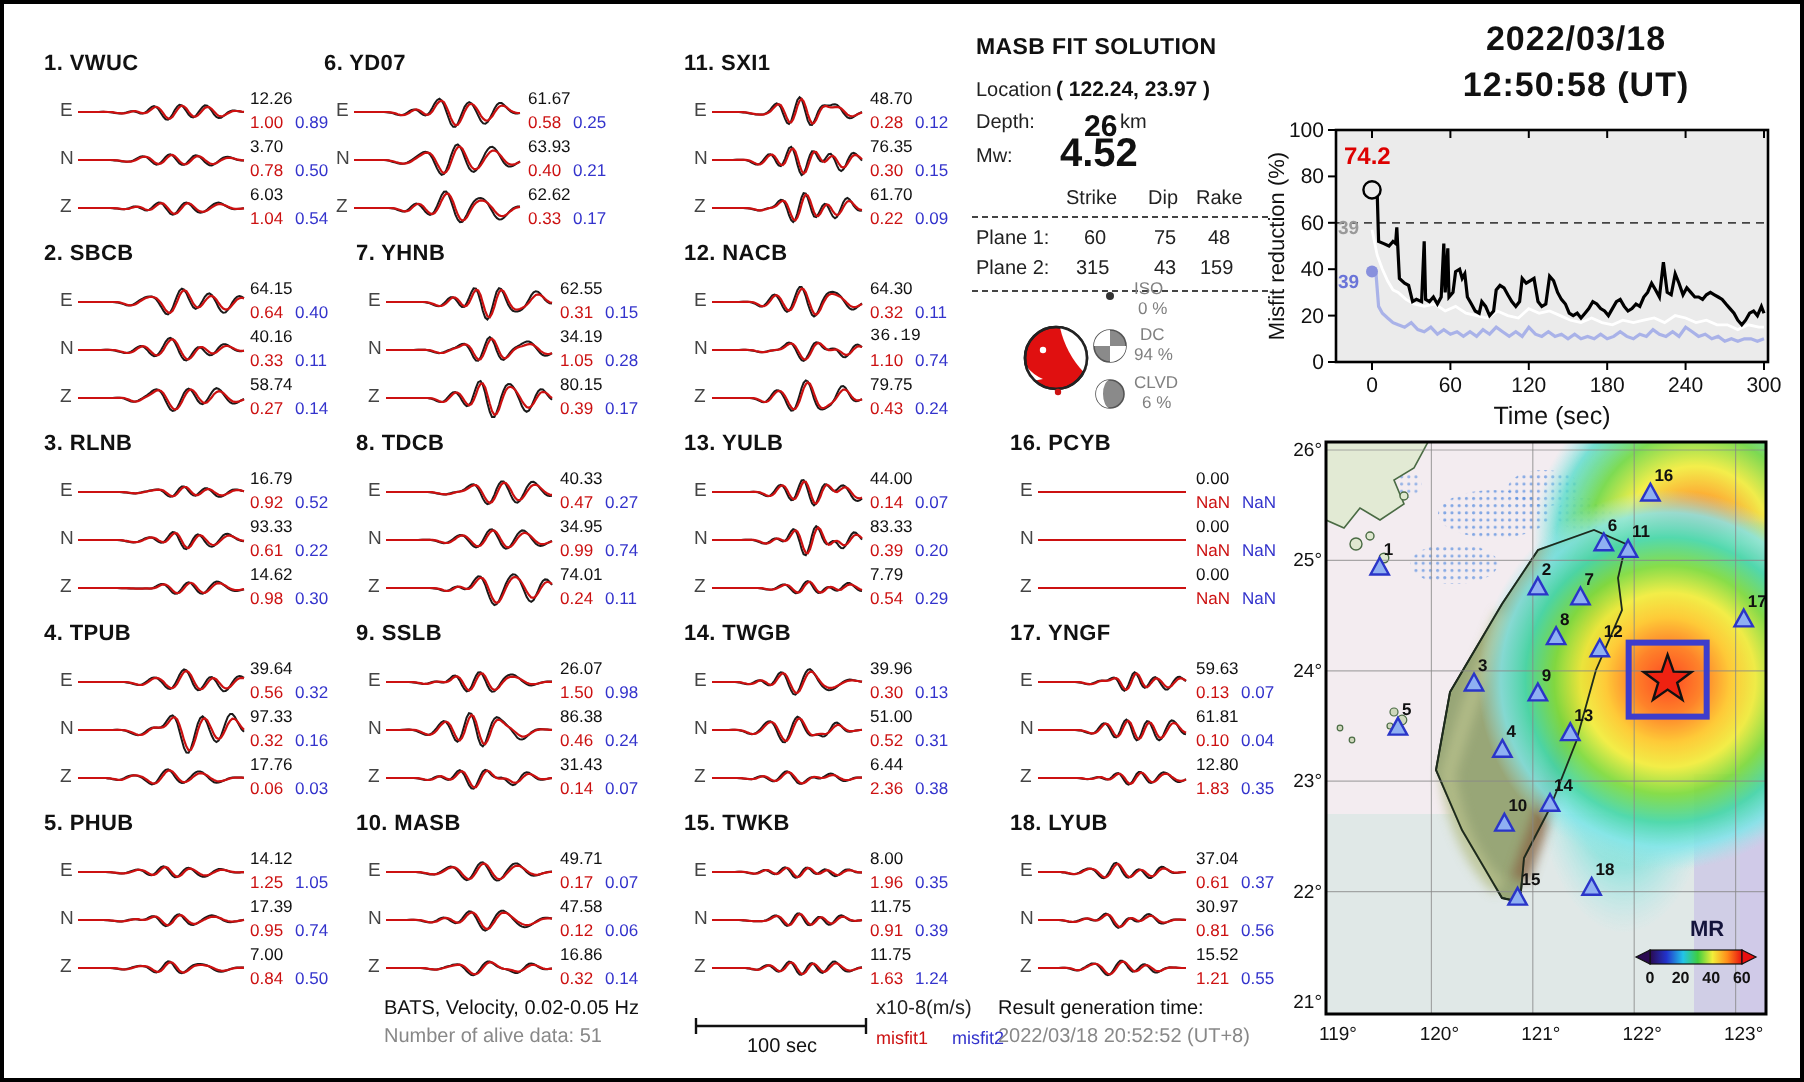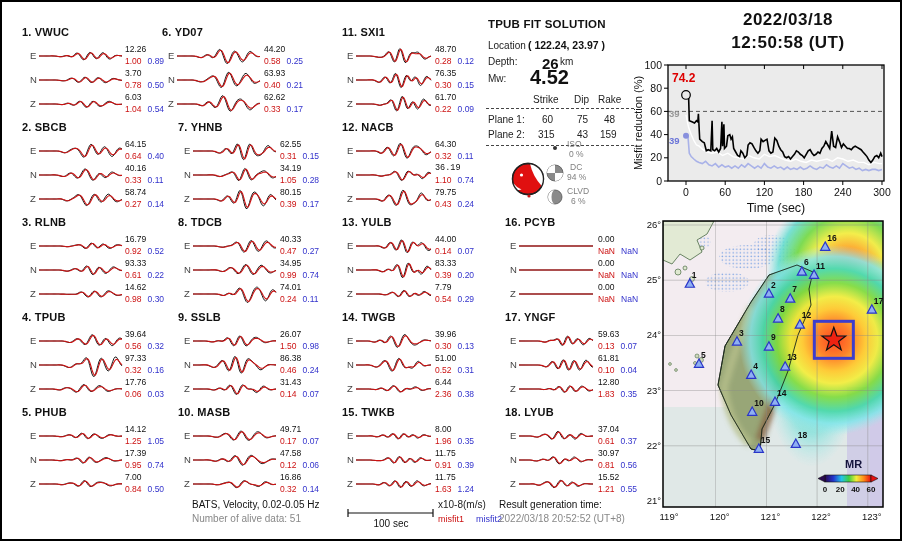--- a/index.html
+++ b/index.html
@@ -149,21 +149,21 @@
         <div class="amp" style="left: 103px; top: 67px;">7.00</div>
         <div class="mpair" style="left: 103px; top: 79px;"><span class="m1">0.84</span><span class="m2">0.50</span></div>
       </div>
       <div style="position: absolute; left: 160px; top: 24px; width: 165px; height: 95px;">
         <div class="st-header" style="left: 0px; top: 0px;">6. YD07</div>
         <div class="ch-letter" style="left: 6px; top: 23.5px;">E</div>
         <svg width="83" height="26" style="position: absolute; left: 15px; top: 17px; overflow: visible;">
           <path d="M0,13L1.2,13.0L2.3,13.0L3.5,13.0L4.6,13.0L5.8,13.0L6.9,13.0L8.1,13.0L9.2,13.0L10.4,13.0L11.5,13.0L12.7,13.0L13.8,13.0L15.0,13.0L16.1,13.1L17.3,13.2L18.4,13.4L19.6,13.7L20.8,14.1L21.9,14.4L23.1,14.6L24.2,14.5L25.4,14.1L26.5,13.4L27.7,12.6L28.8,12.0L30.0,11.7L31.1,11.9L32.3,12.6L33.4,13.6L34.6,14.4L35.7,14.7L36.9,14.2L38.0,12.9L39.2,10.9L40.3,8.8L41.5,7.1L42.7,6.4L43.8,7.2L45.0,9.4L46.1,12.6L47.3,16.0L48.4,18.9L49.6,20.4L50.7,20.4L51.9,18.8L53.0,16.1L54.2,13.1L55.3,10.4L56.5,8.7L57.6,8.1L58.8,8.7L59.9,10.4L61.1,12.7L62.3,15.2L63.4,17.4L64.6,18.7L65.7,18.9L66.9,17.9L68.0,16.0L69.2,13.6L70.3,11.2L71.5,9.4L72.6,8.5L73.8,8.5L74.9,9.4L76.1,10.6L77.2,11.8L78.4,12.8L79.5,13.4L80.7,13.7L81.8,13.7L83.0,13.5" fill="none" stroke="#1a1a1a" stroke-width="1"></path>
           <path d="M0,13L1.2,13.0L2.3,13.0L3.5,13.0L4.6,13.0L5.8,13.0L6.9,13.0L8.1,13.0L9.2,13.0L10.4,13.0L11.5,13.0L12.7,13.0L13.8,13.0L15.0,13.0L16.1,13.0L17.3,13.1L18.4,13.2L19.6,13.4L20.8,13.7L21.9,14.1L23.1,14.4L24.2,14.6L25.4,14.5L26.5,14.0L27.7,13.4L28.8,12.6L30.0,12.0L31.1,11.7L32.3,12.0L33.4,12.6L34.6,13.5L35.7,14.2L36.9,14.4L38.0,13.9L39.2,12.7L40.3,10.9L41.5,9.0L42.7,7.7L43.8,7.3L45.0,8.1L46.1,10.2L47.3,13.0L48.4,16.0L49.6,18.4L50.7,19.6L51.9,19.4L53.0,17.8L54.2,15.4L55.3,12.8L56.5,10.6L57.6,9.2L58.8,8.9L59.9,9.5L61.1,11.0L62.3,12.8L63.4,14.8L64.6,16.3L65.7,17.2L66.9,17.3L68.0,16.4L69.2,15.0L70.3,13.2L71.5,11.5L72.6,10.3L73.8,9.8L74.9,9.9L76.1,10.5L77.2,11.4L78.4,12.3L79.5,12.9L80.7,13.3L81.8,13.5L83.0,13.5" fill="none" stroke="#cc1111" stroke-width="1.1"></path>
         </svg>
-        <div class="amp" style="left: 102px; top: 19px;">44.20</div>
+        <div class="amp" style="left: 102px; top: 19px;">61.67</div>
         <div class="mpair" style="left: 102px; top: 31px;"><span class="m1">0.58</span><span class="m2">0.25</span></div>
         <div class="ch-letter" style="left: 6px; top: 47.5px;">N</div>
         <svg width="83" height="26" style="position: absolute; left: 15px; top: 41px; overflow: visible;">
           <path d="M0,13L1.2,13.0L2.3,13.0L3.5,13.0L4.6,13.0L5.8,13.0L6.9,13.0L8.1,13.0L9.2,13.0L10.4,13.0L11.5,13.0L12.7,13.0L13.8,13.0L15.0,13.0L16.1,13.1L17.3,13.3L18.4,13.6L19.6,14.0L20.8,14.3L21.9,14.7L23.1,14.9L24.2,14.9L25.4,14.7L26.5,14.3L27.7,13.7L28.8,13.0L30.0,12.2L31.1,11.4L32.3,10.5L33.4,9.8L34.6,9.1L35.7,8.9L36.9,9.2L38.0,10.2L39.2,12.1L40.3,14.5L41.5,17.2L42.7,19.3L43.8,20.4L45.0,20.0L46.1,18.1L47.3,14.9L48.4,11.2L49.6,7.9L50.7,5.8L51.9,5.2L53.0,6.3L54.2,8.7L55.3,11.7L56.5,14.8L57.6,17.2L58.8,18.6L59.9,18.9L61.1,18.1L62.3,16.4L63.4,14.2L64.6,11.8L65.7,9.5L66.9,7.7L68.0,6.6L69.2,6.4L70.3,7.1L71.5,8.5L72.6,10.4L73.8,12.5L74.9,14.3L76.1,15.6L77.2,16.3L78.4,16.3L79.5,15.9L80.7,15.2L81.8,14.4L83.0,13.7" fill="none" stroke="#1a1a1a" stroke-width="1"></path>
           <path d="M0,13L1.2,13.0L2.3,13.0L3.5,13.0L4.6,13.0L5.8,13.0L6.9,13.0L8.1,13.0L9.2,13.0L10.4,13.0L11.5,13.0L12.7,13.0L13.8,13.0L15.0,13.0L16.1,13.0L17.3,13.2L18.4,13.4L19.6,13.6L20.8,14.0L21.9,14.3L23.1,14.6L24.2,14.8L25.4,14.8L26.5,14.6L27.7,14.2L28.8,13.6L30.0,12.8L31.1,12.1L32.3,11.3L33.4,10.6L34.6,9.9L35.7,9.4L36.9,9.3L38.0,9.6L39.2,10.7L40.3,12.4L41.5,14.7L42.7,16.9L43.8,18.8L45.0,19.6L46.1,19.0L47.3,17.2L48.4,14.3L49.6,11.1L50.7,8.3L51.9,6.6L53.0,6.3L54.2,7.4L55.3,9.5L56.5,12.1L57.6,14.6L58.8,16.5L59.9,17.5L61.1,17.6L62.3,16.9L63.4,15.5L64.6,13.7L65.7,11.9L66.9,10.3L68.0,9.0L69.2,8.3L70.3,8.3L71.5,8.9L72.6,10.0L73.8,11.4L74.9,12.8L76.1,14.1L77.2,14.9L78.4,15.3L79.5,15.3L80.7,15.0L81.8,14.5L83.0,13.9" fill="none" stroke="#cc1111" stroke-width="1.1"></path>
         </svg>
         <div class="amp" style="left: 102px; top: 43px;">63.93</div>
         <div class="mpair" style="left: 102px; top: 55px;"><span class="m1">0.40</span><span class="m2">0.21</span></div>
         <div class="ch-letter" style="left: 6px; top: 71.5px;">Z</div>
         <svg width="83" height="26" style="position: absolute; left: 15px; top: 65px; overflow: visible;">
@@ -457,21 +457,21 @@
         <svg width="74" height="26" style="position: absolute; left: 14px; top: 65px; overflow: visible;">
           <path d="M0,13L1.0,13.0L2.1,13.0L3.1,13.0L4.1,13.0L5.1,13.0L6.2,13.0L7.2,13.0L8.2,13.0L9.3,13.0L10.3,13.0L11.3,12.9L12.3,12.9L13.4,12.9L14.4,13.0L15.4,13.2L16.4,13.5L17.5,13.9L18.5,14.1L19.5,14.2L20.6,14.1L21.6,13.7L22.6,13.1L23.6,12.5L24.7,11.8L25.7,11.3L26.7,10.8L27.8,10.7L28.8,10.8L29.8,11.5L30.8,12.5L31.9,13.9L32.9,15.2L33.9,16.2L34.9,16.6L36.0,16.2L37.0,15.1L38.0,13.5L39.1,11.7L40.1,10.3L41.1,9.4L42.1,9.4L43.2,10.2L44.2,11.4L45.2,12.9L46.3,14.1L47.3,14.8L48.3,14.7L49.3,14.0L50.4,13.0L51.4,11.9L52.4,11.2L53.4,11.1L54.5,11.7L55.5,12.7L56.5,13.8L57.6,14.8L58.6,15.3L59.6,15.3L60.6,14.8L61.7,14.2L62.7,13.6L63.7,13.1L64.8,12.8L65.8,12.6L66.8,12.7L67.8,12.7L68.9,12.8L69.9,12.9L70.9,13.0L71.9,13.0L73.0,13.0L74.0,13.0" fill="none" stroke="#1a1a1a" stroke-width="1"></path>
           <path d="M0,13L1.0,13.0L2.1,13.0L3.1,13.0L4.1,13.0L5.1,13.0L6.2,13.0L7.2,13.0L8.2,13.0L9.3,13.0L10.3,13.0L11.3,13.0L12.3,12.9L13.4,12.9L14.4,12.9L15.4,13.0L16.4,13.2L17.5,13.5L18.5,13.9L19.5,14.1L20.6,14.1L21.6,13.9L22.6,13.5L23.6,12.9L24.7,12.4L25.7,11.8L26.7,11.4L27.8,11.0L28.8,10.9L29.8,11.1L30.8,11.8L31.9,12.7L32.9,13.9L33.9,15.1L34.9,15.9L36.0,16.2L37.0,15.7L38.0,14.7L39.1,13.2L40.1,11.7L41.1,10.5L42.1,9.8L43.2,9.9L44.2,10.6L45.2,11.8L46.3,13.0L47.3,14.1L48.3,14.7L49.3,14.6L50.4,14.0L51.4,13.1L52.4,12.3L53.4,11.7L54.5,11.6L55.5,12.0L56.5,12.7L57.6,13.5L58.6,14.2L59.6,14.6L60.6,14.6L61.7,14.3L62.7,13.8L63.7,13.4L64.8,13.0L65.8,12.8L66.8,12.7L67.8,12.8L68.9,12.8L69.9,12.9L70.9,12.9L71.9,13.0L73.0,13.0L74.0,13.0" fill="none" stroke="#cc1111" stroke-width="1.1"></path>
         </svg>
         <div class="amp" style="left: 93px; top: 67px;">15.52</div>
         <div class="mpair" style="left: 93px; top: 79px;"><span class="m1">1.21</span><span class="m2">0.55</span></div>
       </div>
     </div>
 
   <div class="bf">
-    <div class="head">TPUB FIT SOLUTION</div>
+    <div class="head">MASB FIT SOLUTION</div>
     <span class="lbl" style="left:2px;top:24px">Location</span>
     <span class="val" style="left:42px;top:23px">( 122.24,  23.97 )</span>
     <span class="lbl" style="left:2px;top:40px">Depth:</span>
     <span class="val" style="left:56px;top:39px;font-size:15px">26</span>
     <span class="lbl" style="left:74px;top:40px">km</span>
     <span class="lbl" style="left:2px;top:57px">Mw:</span>
     <span class="val" style="left:44px;top:50px;font-size:20px">4.52</span>
     <span class="lbl" style="left:47px;top:78px">Strike</span>
     <span class="lbl" style="left:88px;top:78px">Dip</span>
     <span class="lbl" style="left:112px;top:78px">Rake</span>

